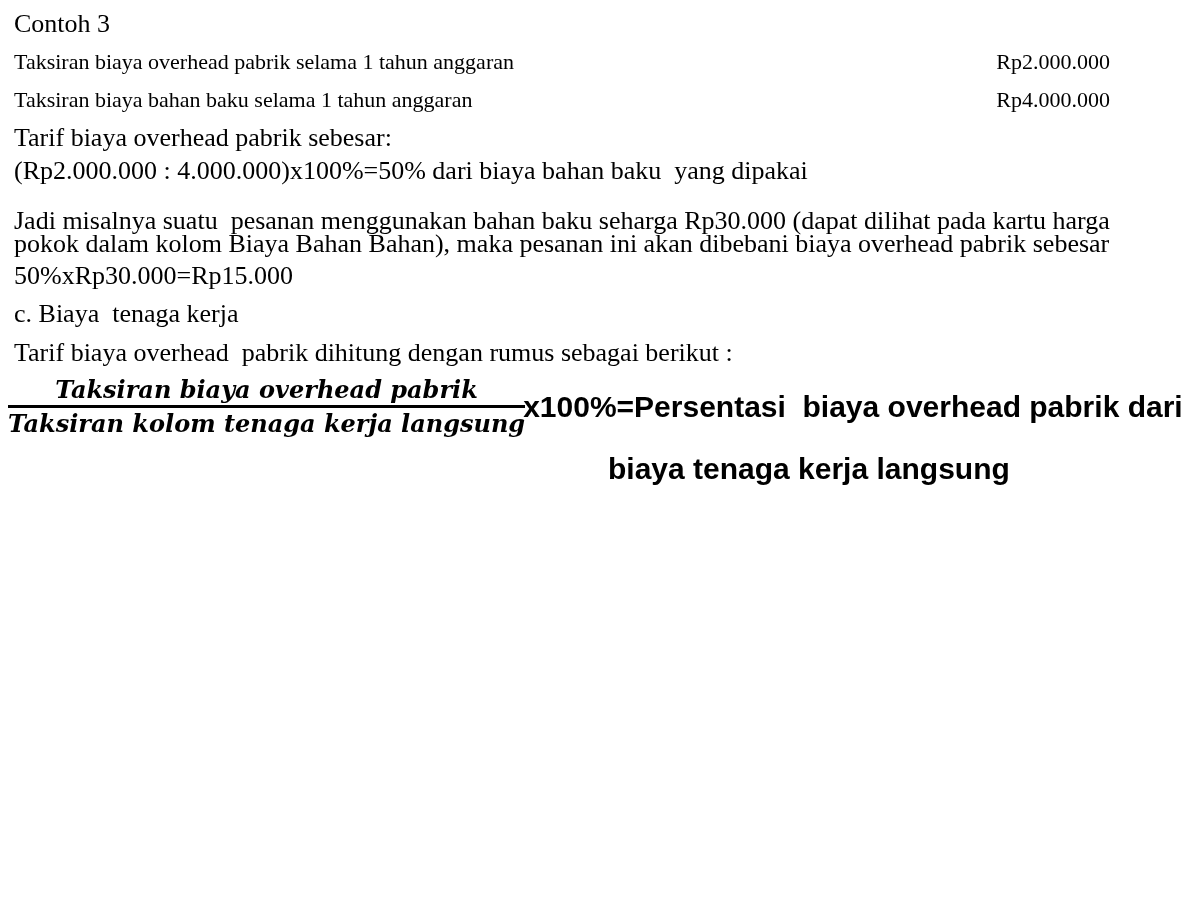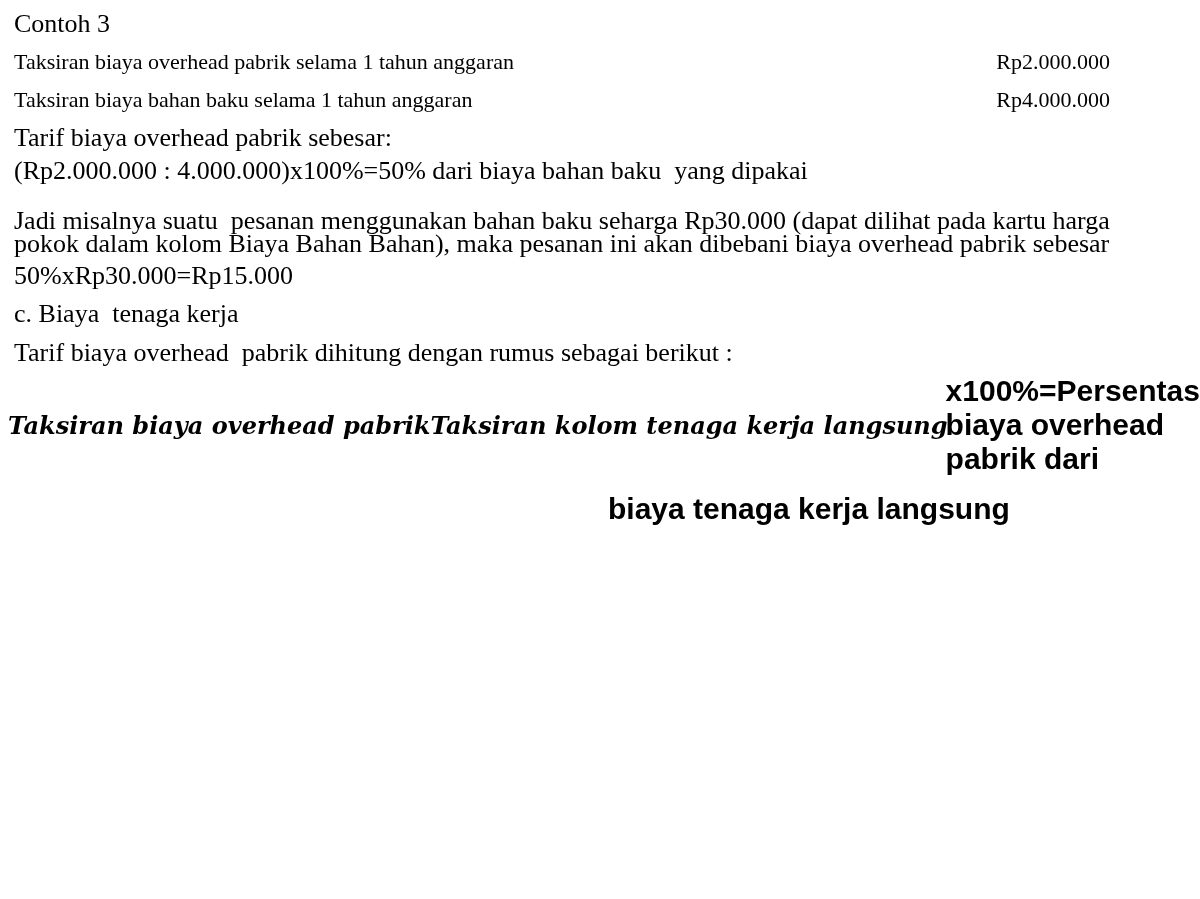--- a/index.html
+++ b/index.html
@@ -5,20 +5,21 @@
   * { margin: 0; padding: 0; box-sizing: border-box; }
   html, body { background: #ffffff; }
   .slide {
     position: relative;
     width: 1200px;
     height: 899px;
     background: #ffffff;
     color: #000000;
     font-family: "Liberation Serif", serif;
     overflow: hidden;
+    text-align: right;
   }
   .txt {
     position: absolute;
     left: 14px;
     font-size: 26px;
     line-height: 32px;
     white-space: pre-wrap;
     color: #000000;
   }
   .row {
@@ -46,21 +47,21 @@
 
   .formula-row {
     position: absolute;
     left: 8px;
     top: 374px;
     display: flex;
     align-items: center;
   }
   .fraction {
     display: inline-flex;
-    flex-direction: row;
+    flex-direction: column;
     align-items: center;
     font-family: "DejaVu Serif", serif;
     font-weight: bold;
     font-style: italic;
     font-size: 24px;
     line-height: 31px;
     white-space: pre;
   }
   .frac-bar {
     align-self: stretch;
@@ -73,21 +74,20 @@
     font-size: 30px;
     line-height: 34px;
     white-space: pre-wrap;
     color: #000000;
   }
   #formula-multiplier { margin-left: -2px; }
   #formula-result2 {
     position: absolute;
     left: 608px;
     top: 452px;
-    margin-top: 40px;
   }
 </style>
 </head>
 <body>
 
 <div class="slide">
 
   <div class="txt" id="title">Contoh 3</div>
 
   <div class="row" id="row-overhead">

